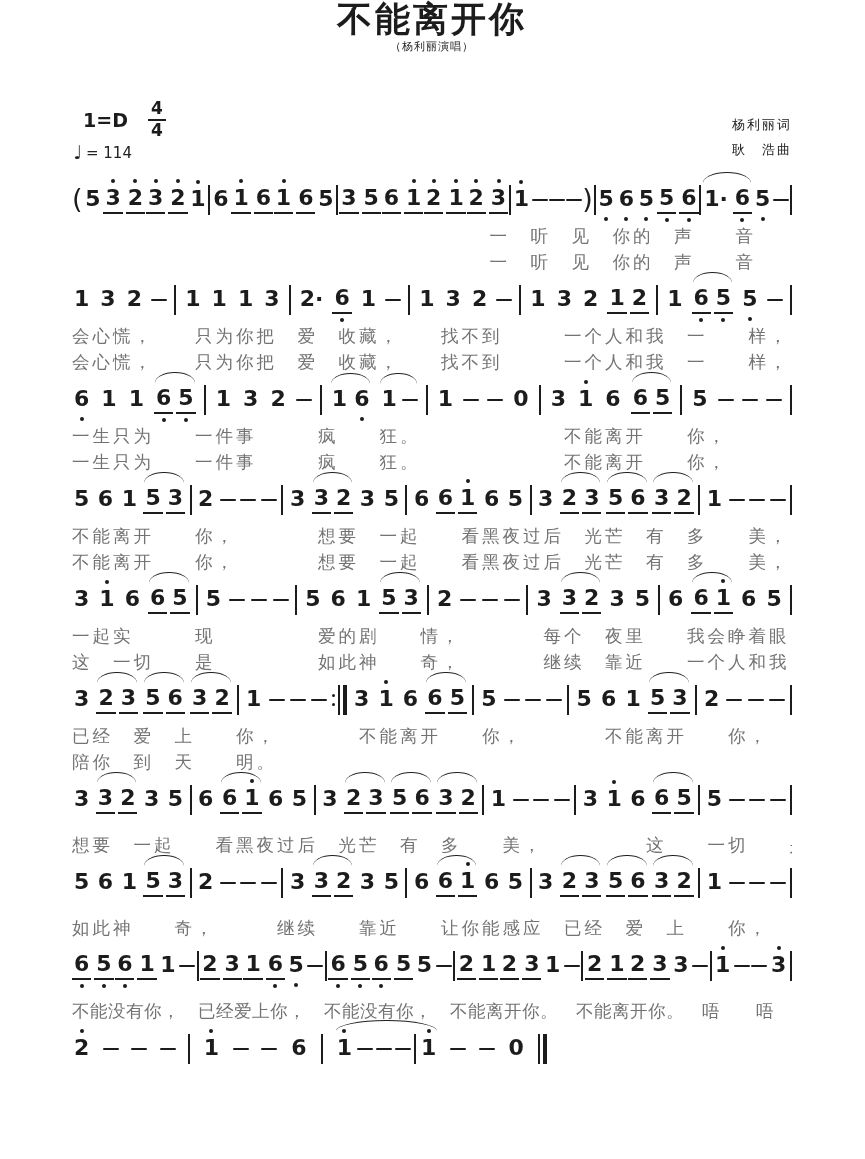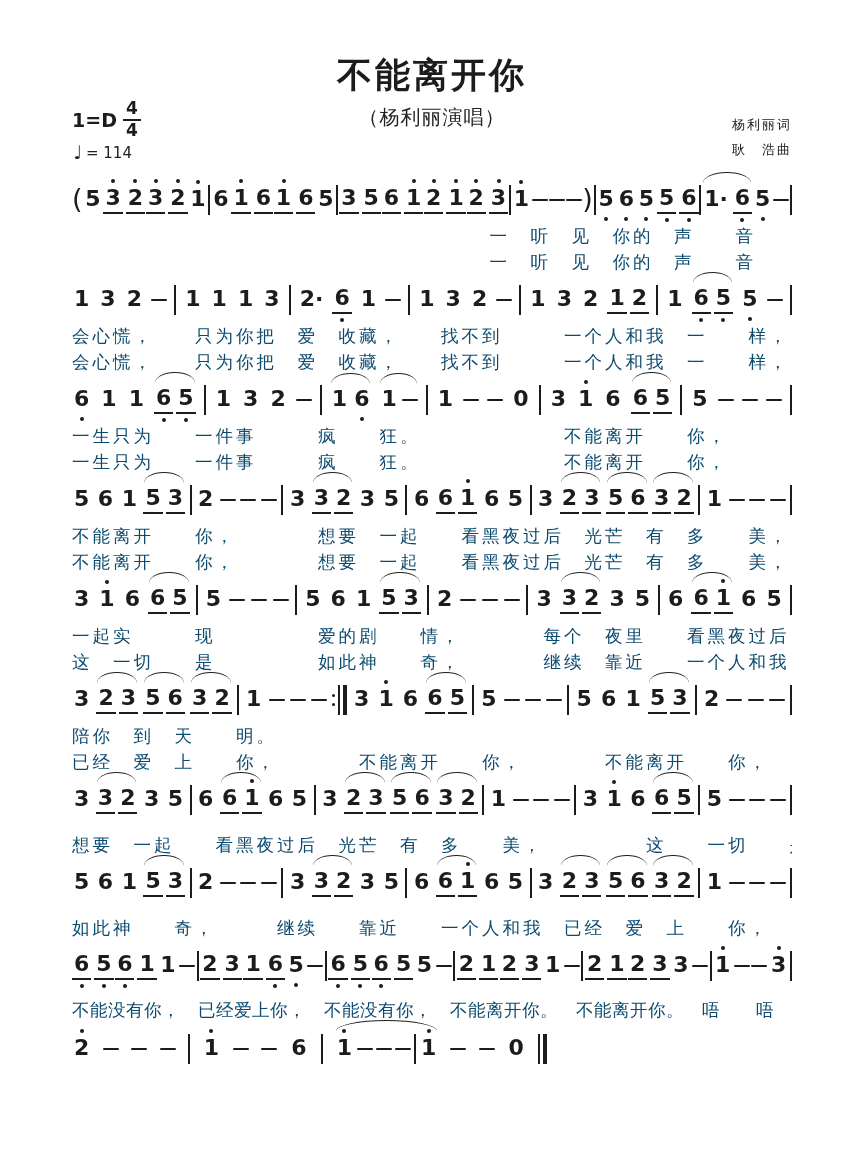--- a/index.html
+++ b/index.html
@@ -9,29 +9,29 @@
     position:relative;
     width:865px; height:1159px;
     margin:0 auto;
     background:#ffffff;
     color:var(--ink);
     font-family:"DejaVu Sans","Liberation Sans",sans-serif;
     padding:0 73px 0 72px;
     overflow:hidden;
   }
   
-  header{ position:relative; padding-top:56px; height:178px; }
+  header{ position:relative; height:178px; }
   h1.title{
     font-size:35px; font-weight:700; text-align:center;
     letter-spacing:3px; line-height:1.1;
   }
-  .subtitle{ text-align:center; font-size:20px; margin-top:9px; letter-spacing:1px; color:#222; }
+  .subtitle{ text-align:center; font-size:11px; letter-spacing:1px; color:#222; }
   .keysig{
-    position:absolute; left:0; top:100px;
-    display:flex; align-items:center; gap:6px;
+    position:absolute; left:11px; top:100px;
+    display:flex; align-items:center; gap:20px;
     font-weight:700; font-size:19px;
   }
   .timesig{ display:inline-flex; flex-direction:column; align-items:center;
     font-size:17px; font-weight:700; line-height:1.05; }
   .timesig .num{ border-bottom:2px solid var(--ink); padding:0 3px 1px; }
   .timesig .den{ padding-top:1px; }
   .tempo{ position:absolute; left:1px; top:143px; font-size:15px;
     display:flex; align-items:center; gap:4px; color:#222; }
   .tempo .notehead{ font-size:19px; line-height:1; }
   .credits{ position:absolute; right:0; top:112px; text-align:right;
@@ -64,25 +64,25 @@
   .paren{ font-size:27px; font-weight:400; line-height:1; transform:translateY(-2px); }
   .endbar{ display:inline-flex; gap:3px; height:30px; }
   .endbar i{ display:block; height:100%; background:var(--ink); }
   .endbar .thin{ width:1.7px; } .endbar .thick{ width:4.5px; }
   .repeat{ display:inline-flex; align-items:center; gap:3px; height:30px; }
   .repeat .dots{ display:flex; flex-direction:column; gap:6px; }
   .repeat .dots i{ width:3.4px; height:3.4px; border-radius:50%; background:var(--ink); }
   .repeat .thin{ width:1.7px; height:100%; background:var(--ink); }
   .repeat .thick{ width:3.6px; height:100%; background:var(--ink); }
   .lyric-row{
-    font-size:17.5px; letter-spacing:3px; color:#0c4a6e;
+    font-size:17.5px; letter-spacing:3px; color:#737373;
     height:23px; line-height:23px; margin-top:3px;
     white-space:nowrap; overflow:hidden;
   }
-  .lyric-row.tight{ letter-spacing:0.5px;font-family:Liberation Mono, monospace; }
+  .lyric-row.tight{ letter-spacing:0.5px; }
   .lyric-row.solo{ margin-top:12px; }
 </style>
 </head>
 <body>
 
 <div class="page">
   <header>
     <h1 class="title">不能离开你</h1>
     <div class="subtitle">（杨利丽演唱）</div>
     <div class="keysig">
@@ -349,21 +349,21 @@
           <span class="bar"></span>
           <span class="note">6</span>
           <span class="grp arc">
             <span class="note u1">6</span>
             <span class="note u1">1<span class="dt ab"></span></span>
           </span>
           <span class="note">6</span>
           <span class="note">5</span>
           <span class="bar"></span>
         </div>
-        <div class="lyric-row">一起实　　　现　　　　　爱的剧　　情，　　　　每个　夜里　　看黑夜过后</div>
+        <div class="lyric-row">一起实　　　现　　　　　爱的剧　　情，　　　　每个　夜里　　我会睁着眼</div>
         <div class="lyric-row">这　一切　　是　　　　　如此神　　奇，　　　　继续　靠近　　一个人和我</div>
       </div>
       <div class="line-block">
         <div class="notes-row">
           <span class="note">3</span>
           <span class="grp arc">
             <span class="note u1">2</span>
             <span class="note u1">3</span>
           </span>
           <span class="grp arc">
@@ -407,22 +407,22 @@
             <span class="note u1">5</span>
             <span class="note u1">3</span>
           </span>
           <span class="bar"></span>
           <span class="note">2</span>
           <span class="dash"></span>
           <span class="dash"></span>
           <span class="dash"></span>
           <span class="bar"></span>
         </div>
+        <div class="lyric-row">已经　爱　上　　你，　　　　不能离开　　你，　　　　不能离开　　你，</div>
         <div class="lyric-row">陪你　到　天　　明。</div>
-        <div class="lyric-row">已经　爱　上　　你，　　　　不能离开　　你，　　　　不能离开　　你，</div>
       </div>
       <div class="line-block">
         <div class="notes-row">
           <span class="note">3</span>
           <span class="grp arc">
             <span class="note u1">3</span>
             <span class="note u1">2</span>
           </span>
           <span class="note">3</span>
           <span class="note">5</span>
@@ -514,21 +514,21 @@
             <span class="note u1">3</span>
             <span class="note u1">2</span>
           </span>
           <span class="bar"></span>
           <span class="note">1</span>
           <span class="dash"></span>
           <span class="dash"></span>
           <span class="dash"></span>
           <span class="bar"></span>
         </div>
-        <div class="lyric-row solo">如此神　　奇，　　　继续　　靠近　　一个人和我　已经　爱　上　　你，</div>
+        <div class="lyric-row solo">如此神　　奇，　　　继续　　靠近　　让你能感应　已经　爱　上　　你，</div>
       </div>
       <div class="line-block">
         <div class="notes-row">
           <span class="grp">
             <span class="note u1">6<span class="dt bl"></span></span>
             <span class="note u1">5<span class="dt bl"></span></span>
           </span>
           <span class="grp">
             <span class="note u1">6<span class="dt bl"></span></span>
             <span class="note u1">1</span>

